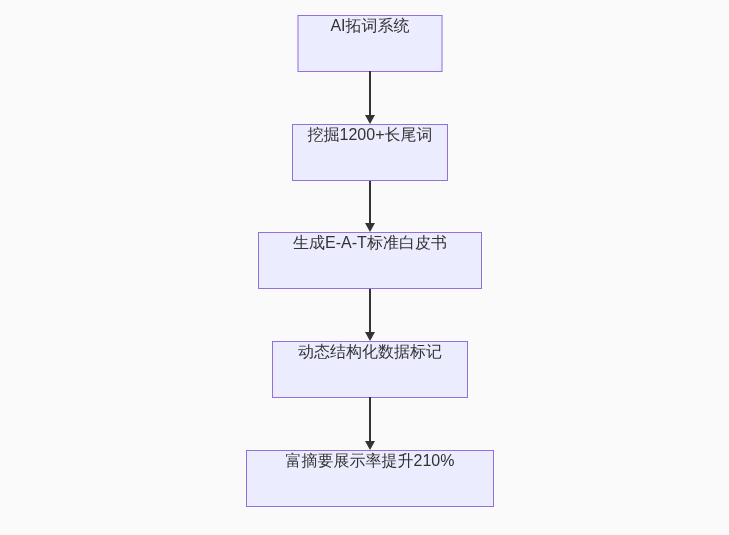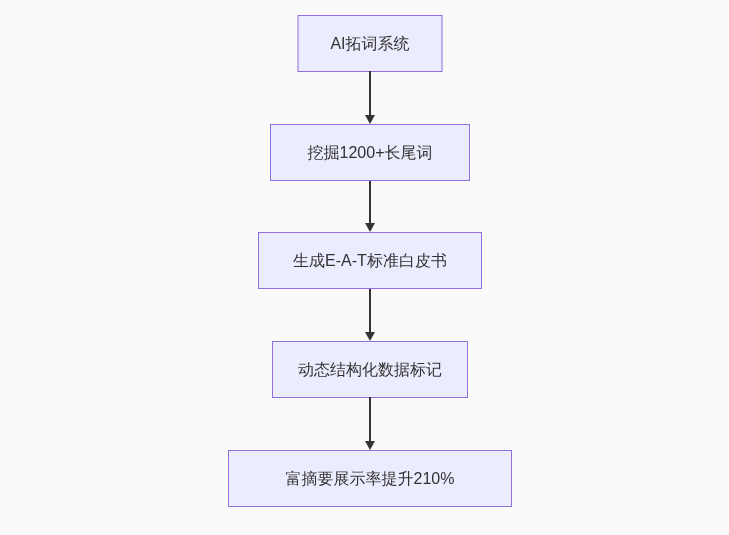--- a/index.html
+++ b/index.html
@@ -18,33 +18,33 @@
   }
   .node {
     position: absolute;
     left: 370px;
     transform: translateX(-50%);
     box-sizing: border-box;
     height: 57px;
     background: #ECECFF;
     border: 1.5px solid #9370DB;
     display: flex;
-    align-items: center;
+    align-items: flex-start;
     justify-content: center;
     color: #333333;
     font-size: 16px;
     line-height: 1.2;
     white-space: nowrap;
     text-align: center;
   }
   .node-1 { top: 15px;  width: 145px; }
-  .node-2 { top: 124px; width: 200px; }
+  .node-2 { top: 124px; width: 156px; }
   .node-3 { top: 232px; width: 224px; }
   .node-4 { top: 341px; width: 196px; }
-  .node-5 { top: 450px; width: 284px; }
+  .node-5 { top: 450px; width: 248px; }
 
   .arrow {
     position: absolute;
     left: 370px;
     transform: translateX(-50%);
     display: flex;
     flex-direction: column;
     align-items: center;
   }
   .arrow .shaft {

